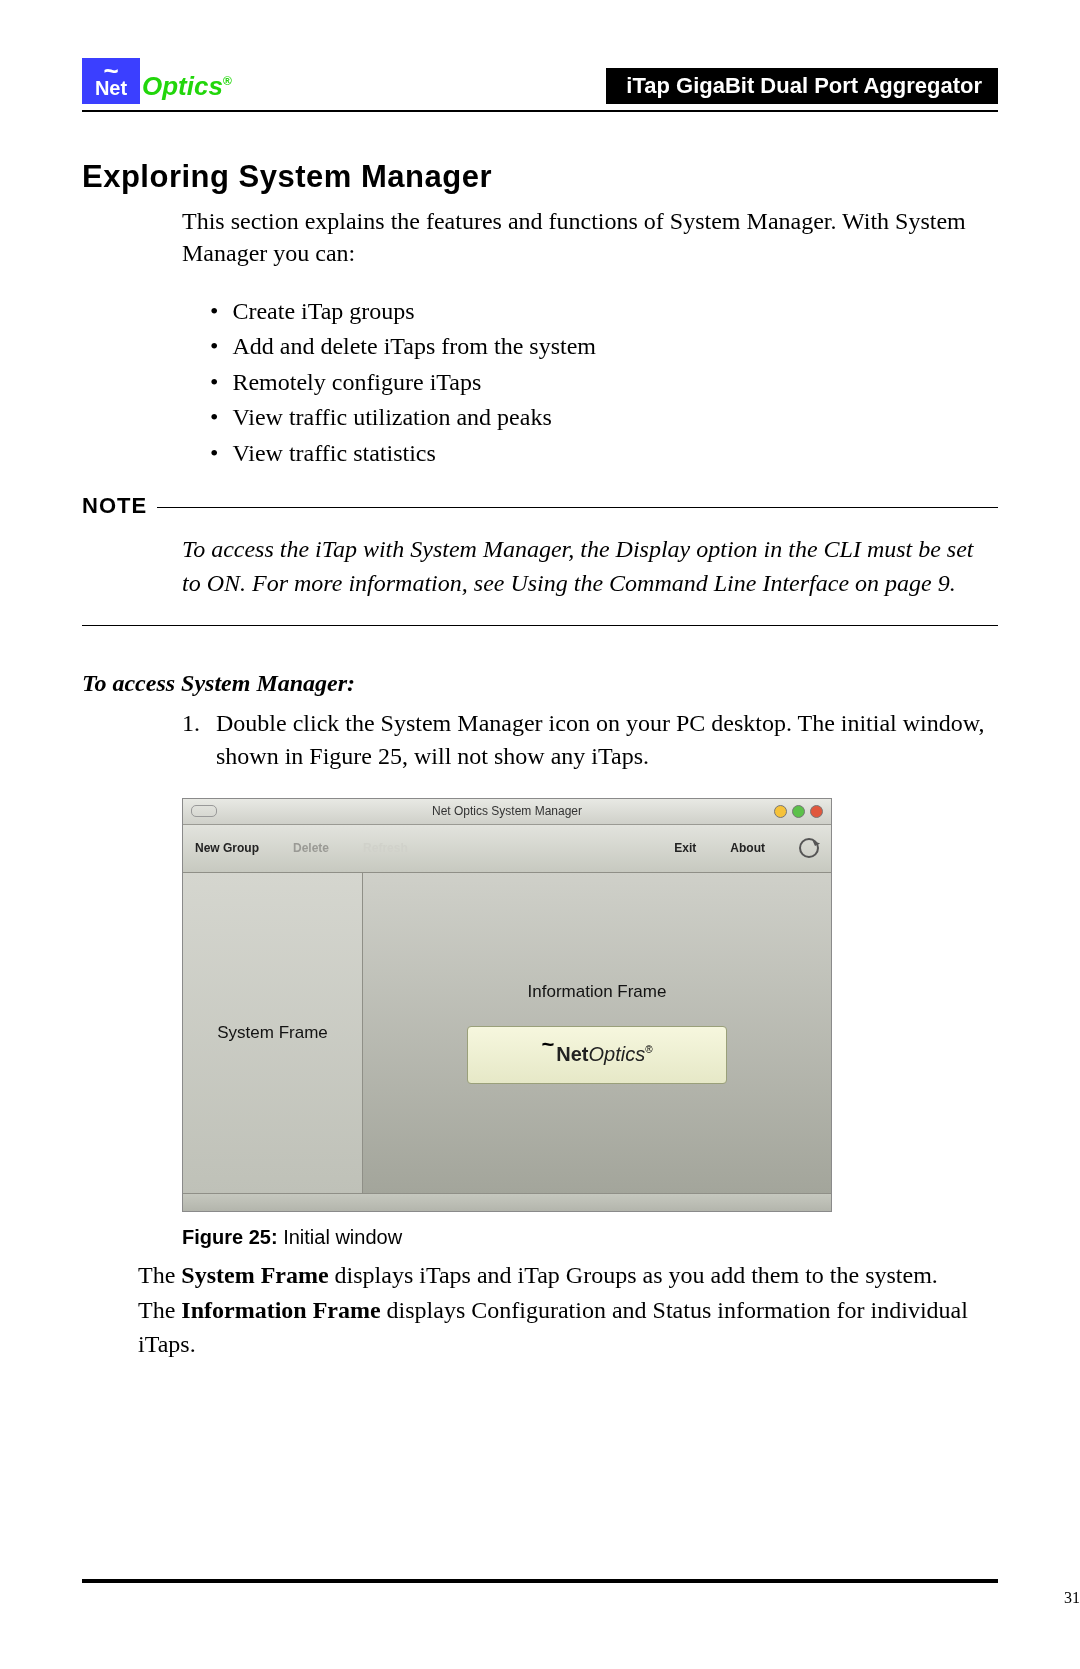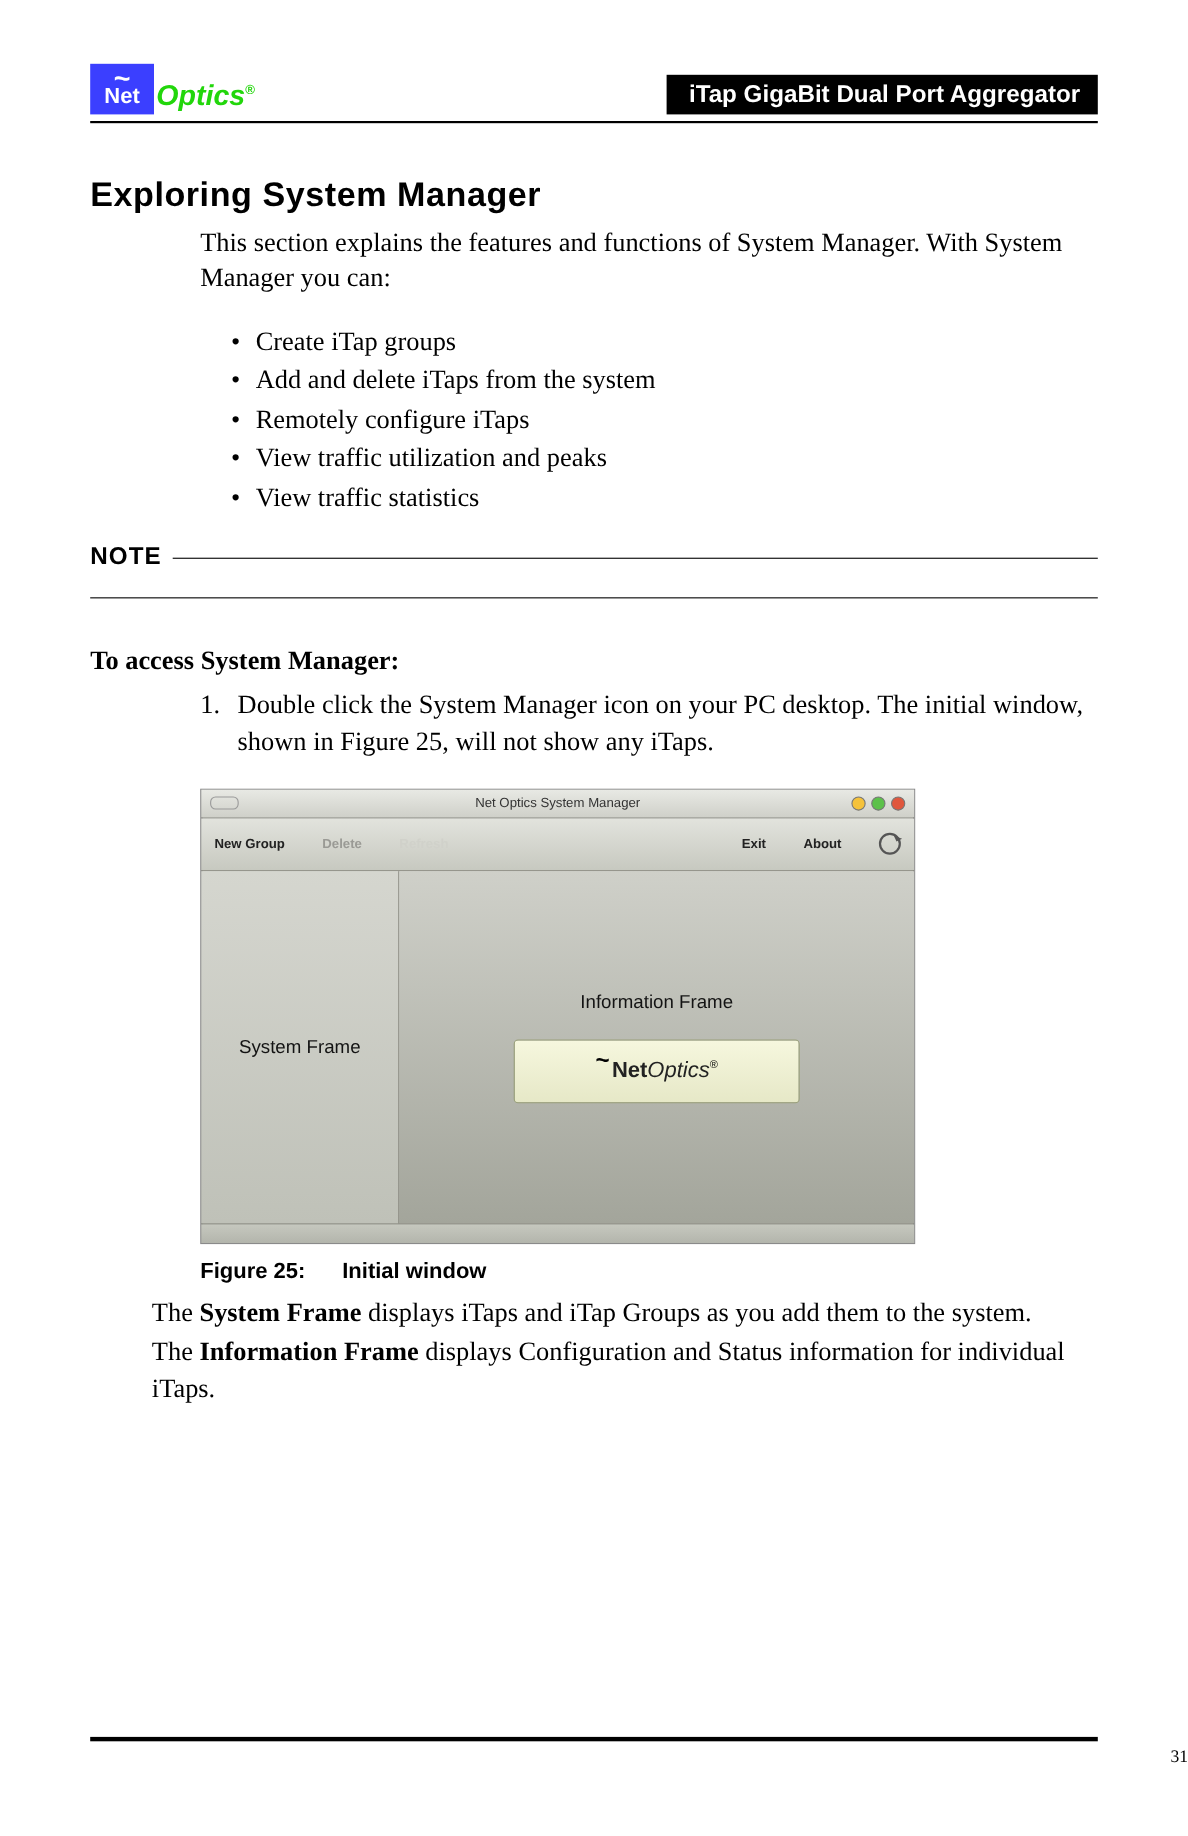--- a/index.html
+++ b/index.html
@@ -122,20 +122,21 @@
   .note-bottom-line {
     border-top: 1.5px solid #000;
     margin-top: 24px;
   }
   .subhead {
     font-family: "Times New Roman", Times, serif;
     font-weight: 700;
     font-size: 24px;
     margin-top: 44px;
     margin-left: 0;
+    font-style: italic;
   }
   .numbered {
     font-size: 24px;
     margin-top: 10px;
     margin-left: 100px;
     line-height: 1.4;
     display: flex;
     gap: 8px;
   }
   .numbered .num { min-width: 26px; }
@@ -236,21 +237,21 @@
     height: 18px;
     background: linear-gradient(#c6c8bf, #b3b5ac);
     border-top: 1px solid #8f8f87;
   }
   .figure-caption {
     margin-top: 14px;
     font-family: Arial, Helvetica, sans-serif;
     font-size: 20px;
   }
   .figure-caption .figlabel { font-weight: 900; }
-  .figure-caption .figtitle { font-weight: 700; margin-left: 28px; }
+  .figure-caption .figtitle { font-weight: 400; }
   .desc {
     font-size: 24px;
     margin-left: 56px;
     line-height: 1.4;
     margin-top: 10px;
   }
   .desc b { font-weight: 700; }
   .footer-rule {
     border: none; border-top: 4px solid #000;
     position: absolute;
@@ -287,20 +288,21 @@
     <li>Add and delete iTaps from the system</li>
     <li>Remotely configure iTaps</li>
     <li>View traffic utilization and peaks</li>
     <li>View traffic statistics</li>
   </ul>
 
   <div class="note-row">
     <span class="note-label">NOTE</span>
     <div class="note-line"></div>
   </div>
+  <p class="note-text">To access the iTap with System Manager, the Display option in the CLI must be set to ON. For more information, see Using the Command Line Interface on page 9.</p>
   <div class="note-bottom-line"></div>
 
   <p class="subhead">To access System Manager:</p>
   <div class="numbered">
     <span class="num">1.</span>
     <span>Double click the System Manager icon on your PC desktop. The initial window, shown in Figure 25, will not show any iTaps.</span>
   </div>
 
   <div class="figure-wrap">
     <div class="app-window">

